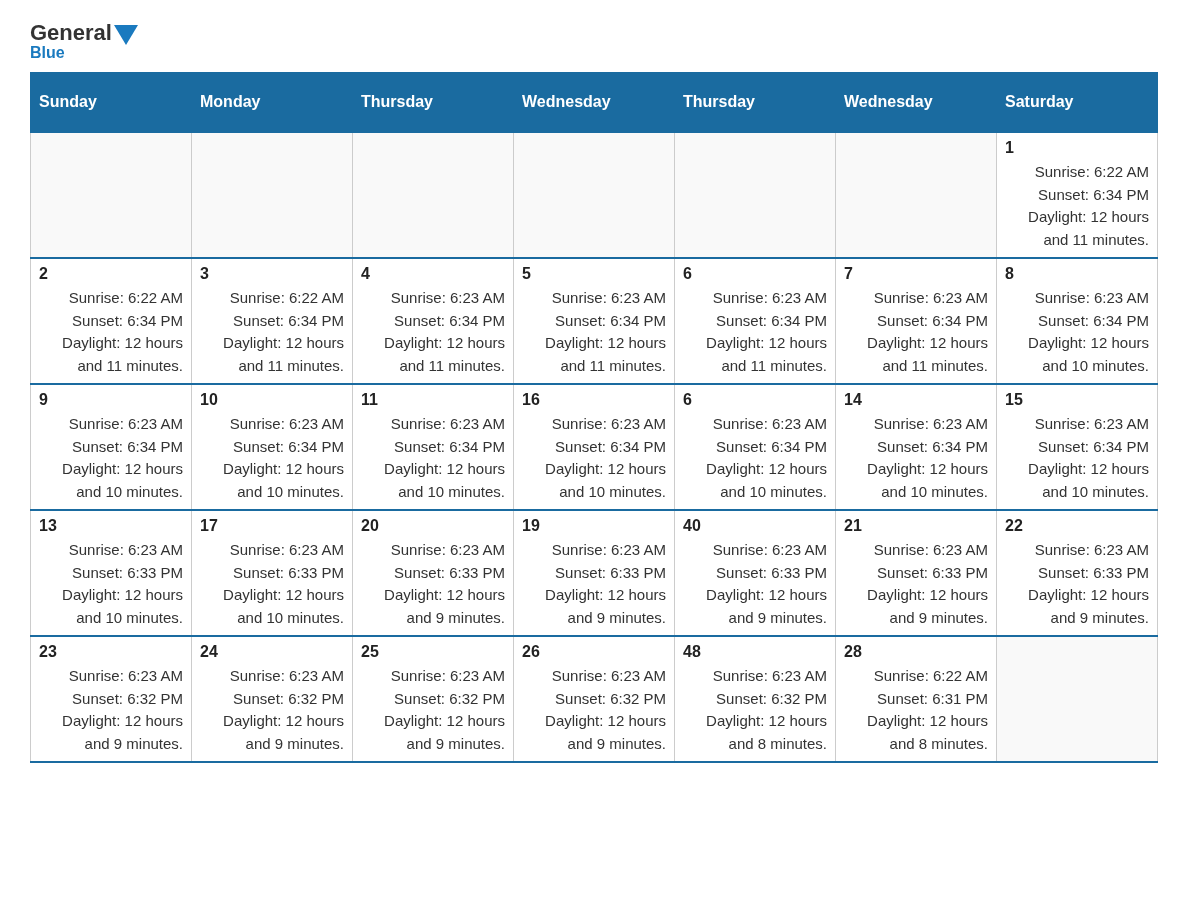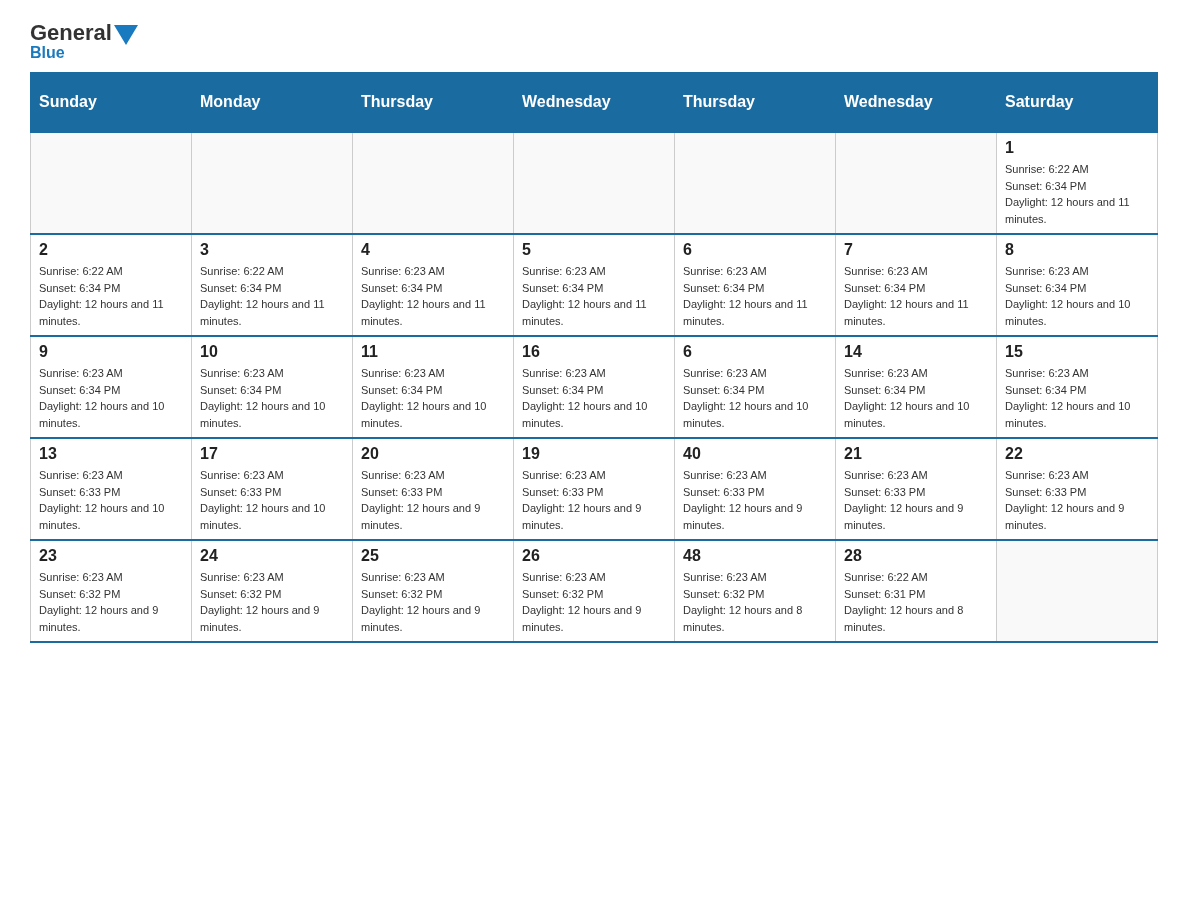--- a/index.html
+++ b/index.html
@@ -82,23 +82,24 @@
       border-bottom: 2px solid #1a6ba0;
     }
     .day-number {
       font-size: 16px;
       font-weight: bold;
       color: #222;
       display: block;
       margin-bottom: 4px;
     }
     .day-info {
-      font-size: 11px;
+      font-size: 15px;
       color: #333;
       line-height: 1.5;
+      text-align: right;
     }
     .empty-cell {
       background: #f9f9f9;
     }
     .logo-wrapper {
       display: flex;
       flex-direction: row;
       align-items: center;
     }
     .logo-text-col {

